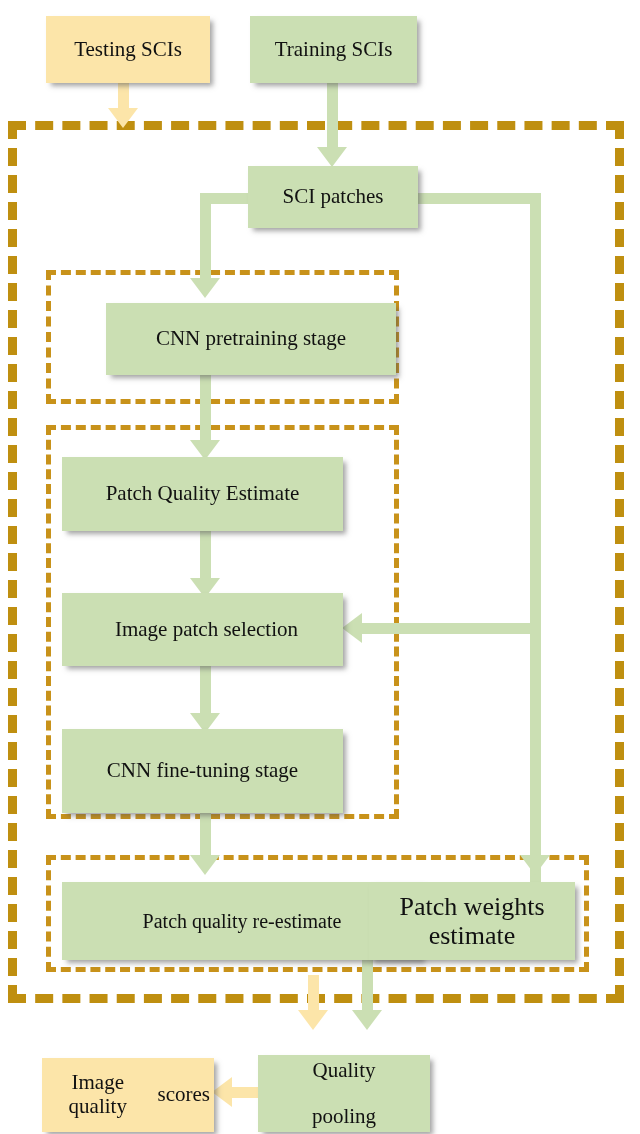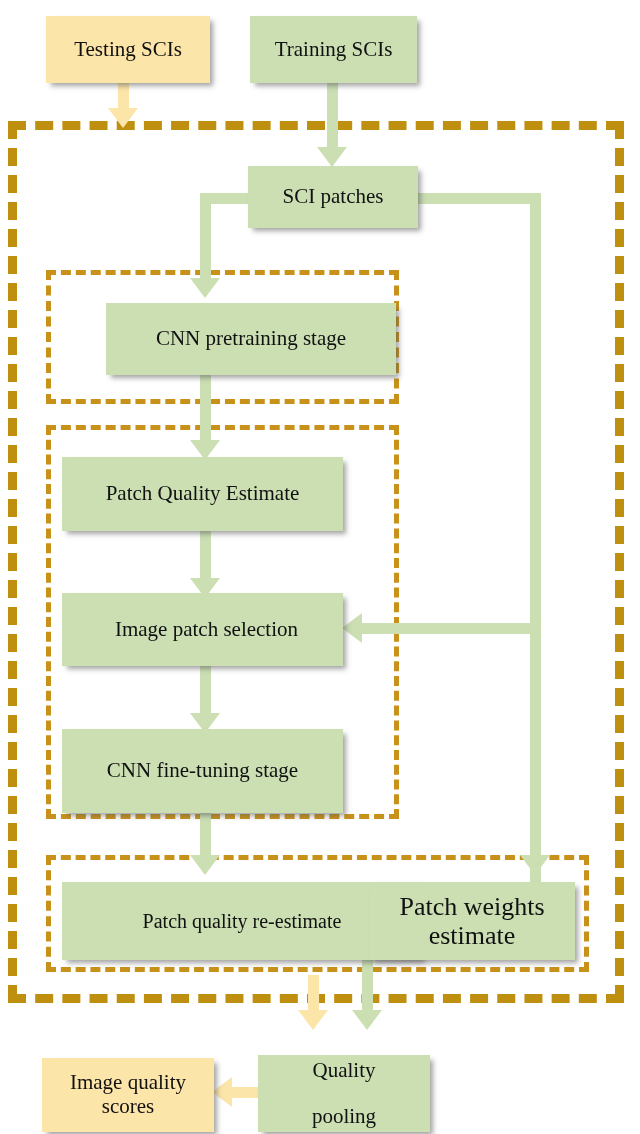--- a/index.html
+++ b/index.html
@@ -163,18 +163,18 @@
   <div class="box green" style="left:369px; top:882px; width:206px; height:78px; font-size:26px; flex-direction:column;">
     <span>Patch weights</span>
     <span>estimate</span>
   </div>
 
   <div class="box green" style="left:258px; top:1055px; width:172px; height:77px; font-size:21px; flex-direction:column;gap:22px;">
     <span>Quality</span>
     <span>pooling</span>
   </div>
 
-  <div class="box yellow" style="left:42px; top:1058px; width:172px; height:74px; font-size:21px; flex-direction:column;">
+  <div class="box yellow" style="left:42px; top:1058px; width:172px; height:74px; font-size:21px; ">
     <span>Image quality</span>
     <span>scores</span>
   </div>
 
 </div>
 
 </body></html>

